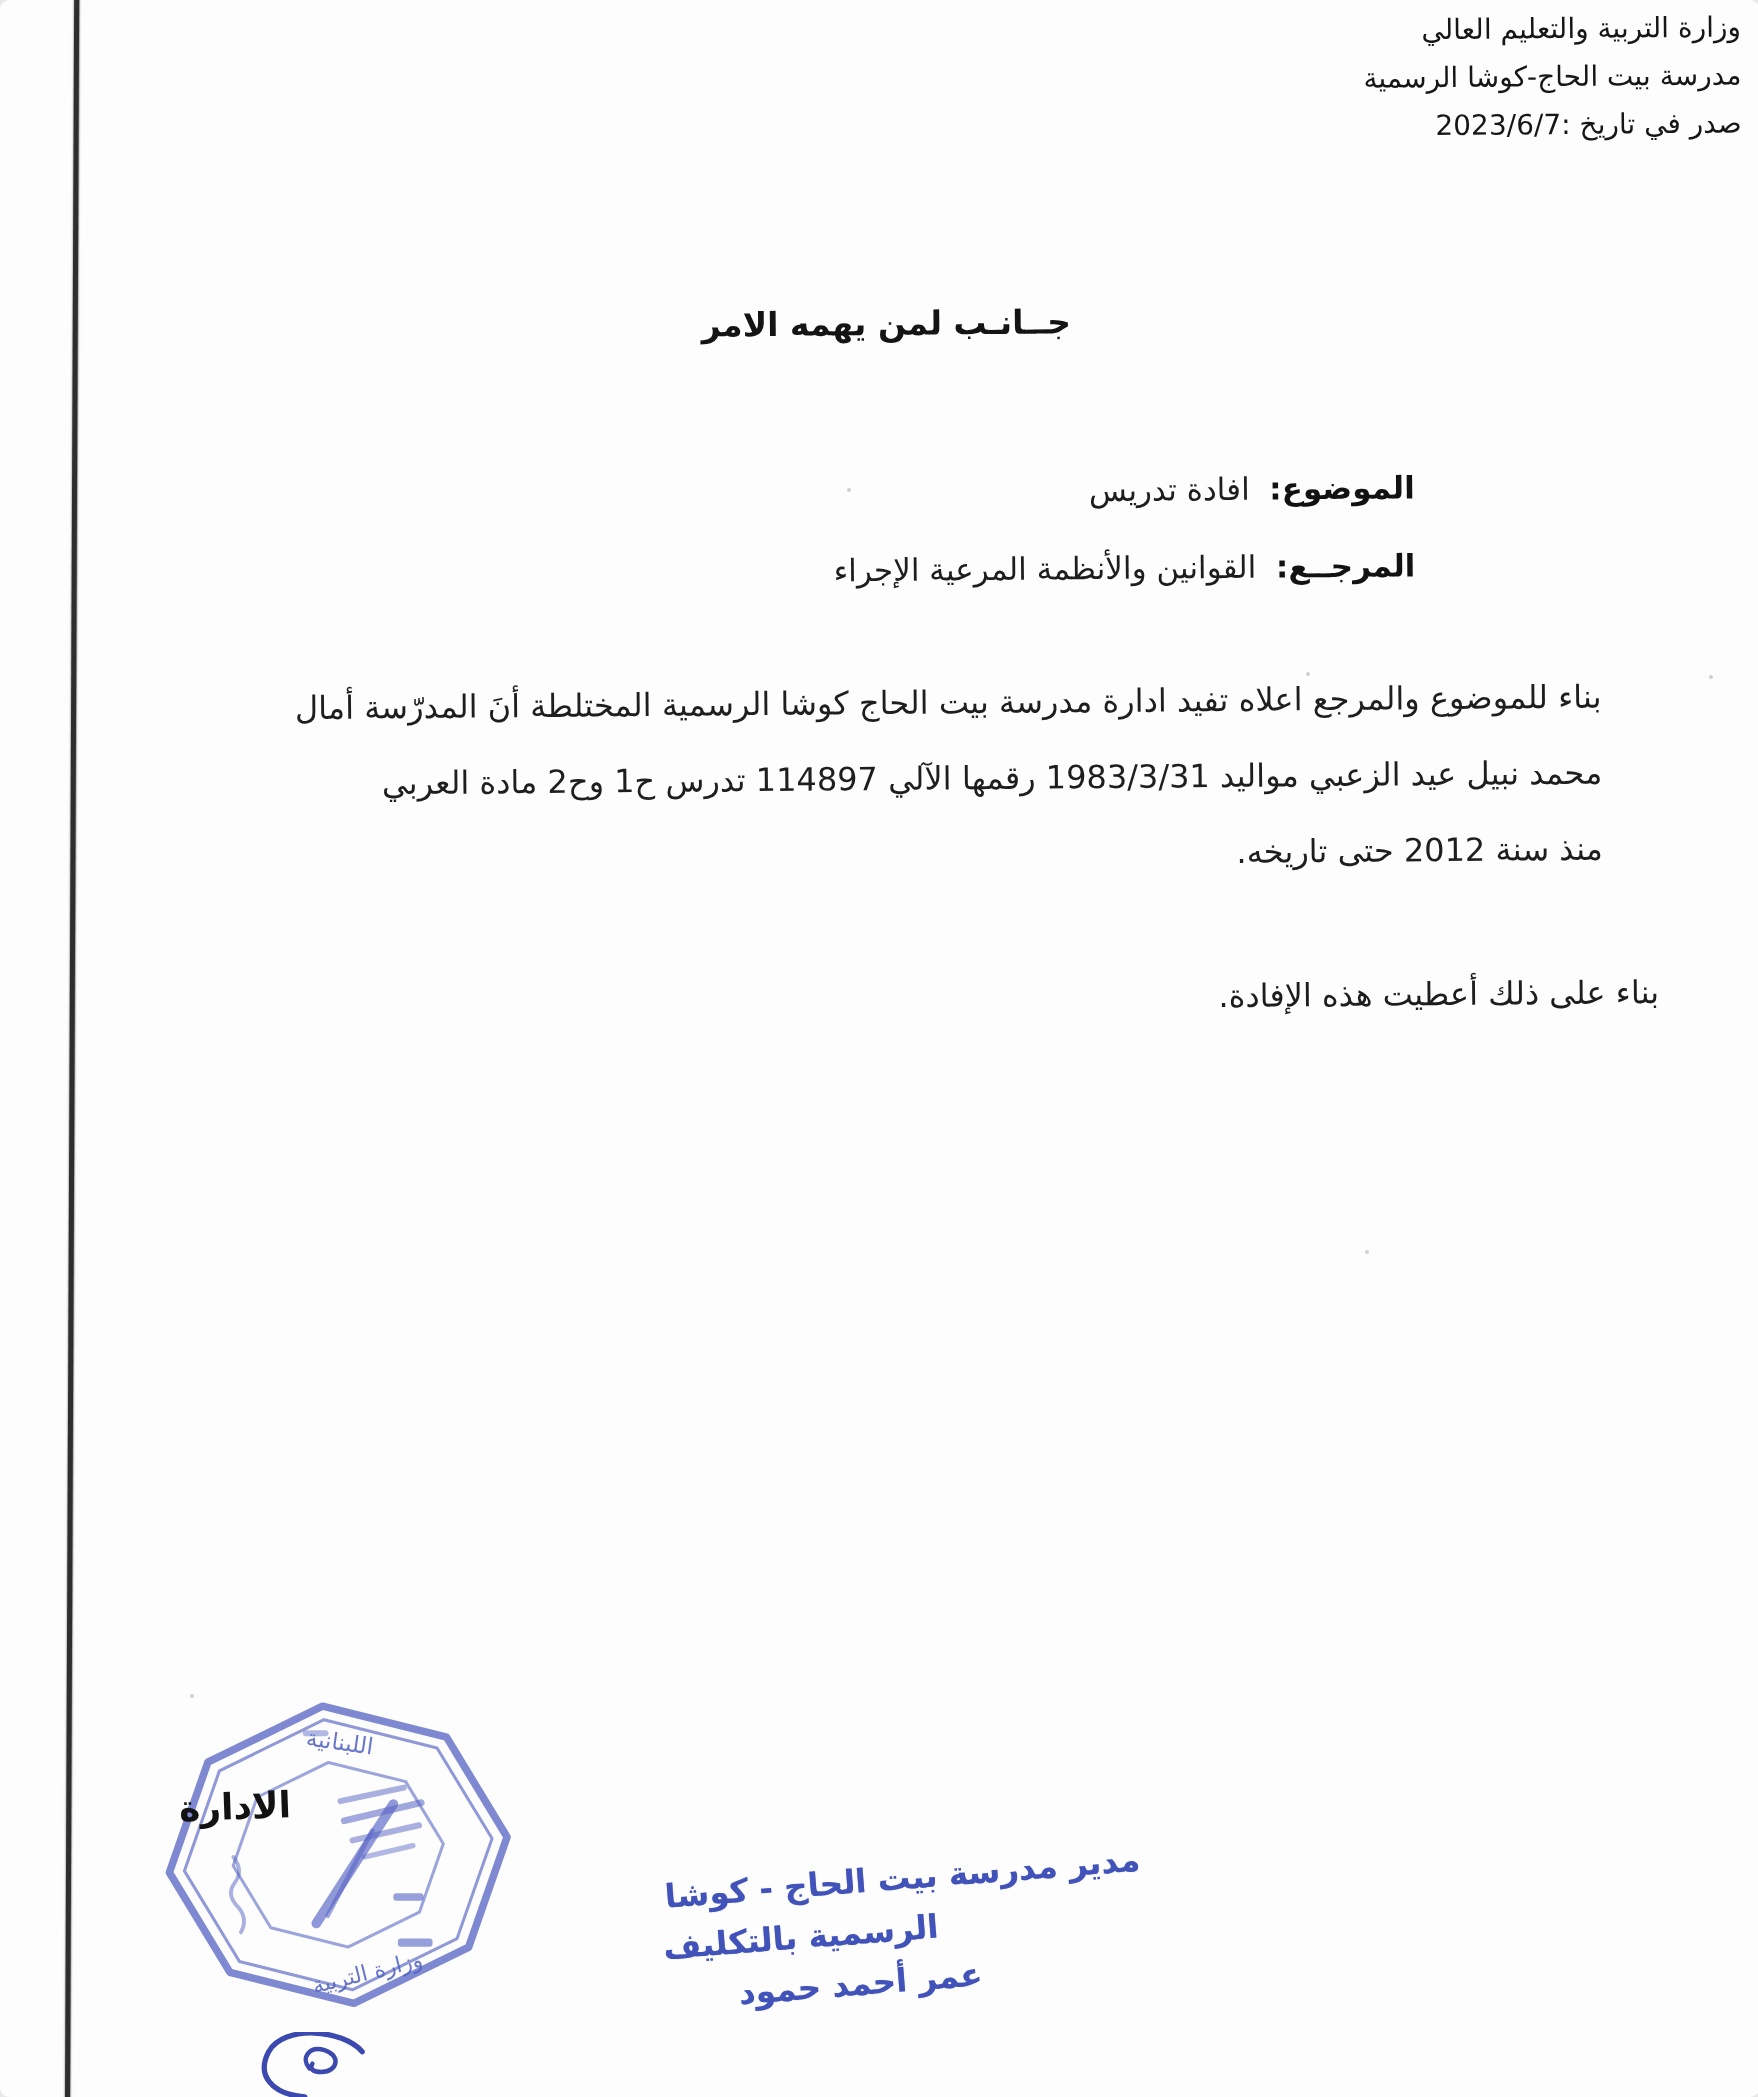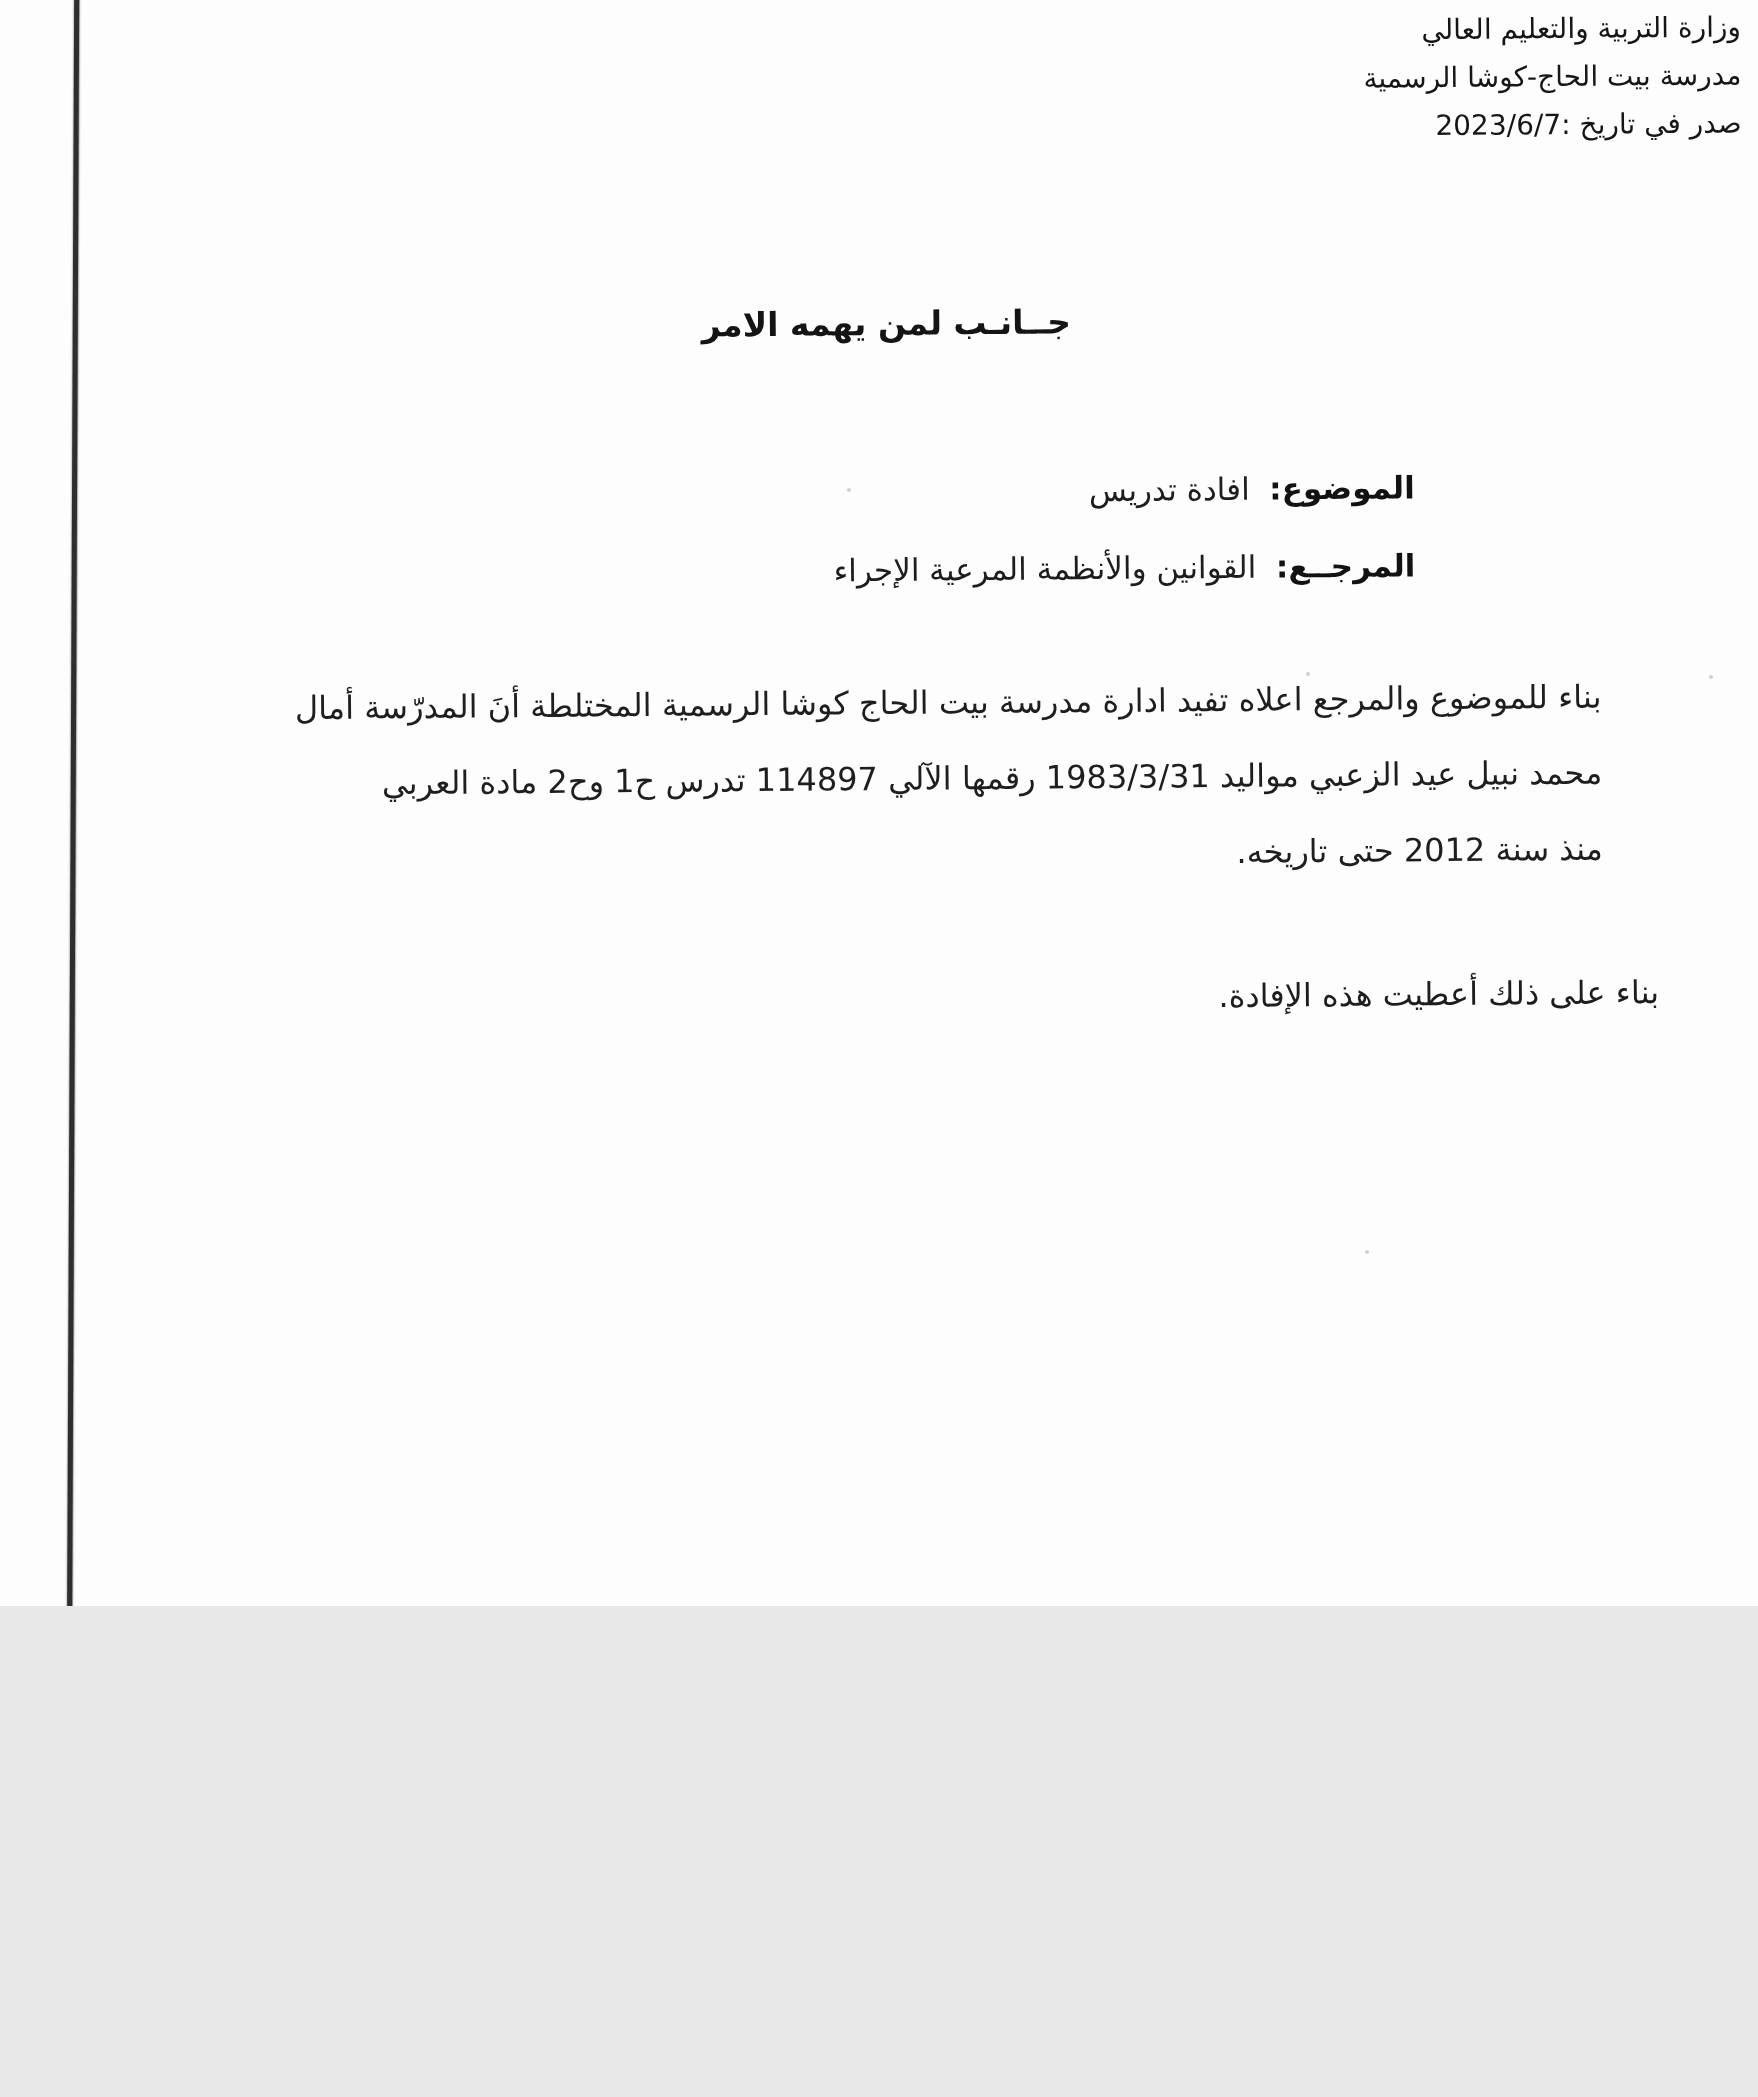--- a/index.html
+++ b/index.html
@@ -1,22 +1,23 @@
 <!DOCTYPE html>
 <html lang="ar" style="font-size:12px"><head>
 <meta charset="utf-8">
 <style>
   html,body{margin:0;padding:0;background:#e8e8e8;}
   .page{
     position:relative;
-    width:1759px;height:1606px;
+    width:1759px;height:2097px;
     background:#fdfdfd;
     overflow:hidden;
     font-family:"DejaVu Sans",sans-serif;
     color:#1e1e1e;
+    border-radius:9px;
   }
   
   .scan-line{
     position:absolute;left:65px;top:-3px;width:4.5px;height:2105px;
     background:#2e2e2e;
     box-shadow:0.8px 0 1.5px rgba(80,80,80,.6),-0.8px 0 1.5px rgba(120,120,120,.5);
     transform:rotate(0.25deg);transform-origin:50% 100%;
   }
   .ink-layer{position:absolute;inset:0;transform:rotate(-0.5deg);transform-origin:879px 982px;}
   

